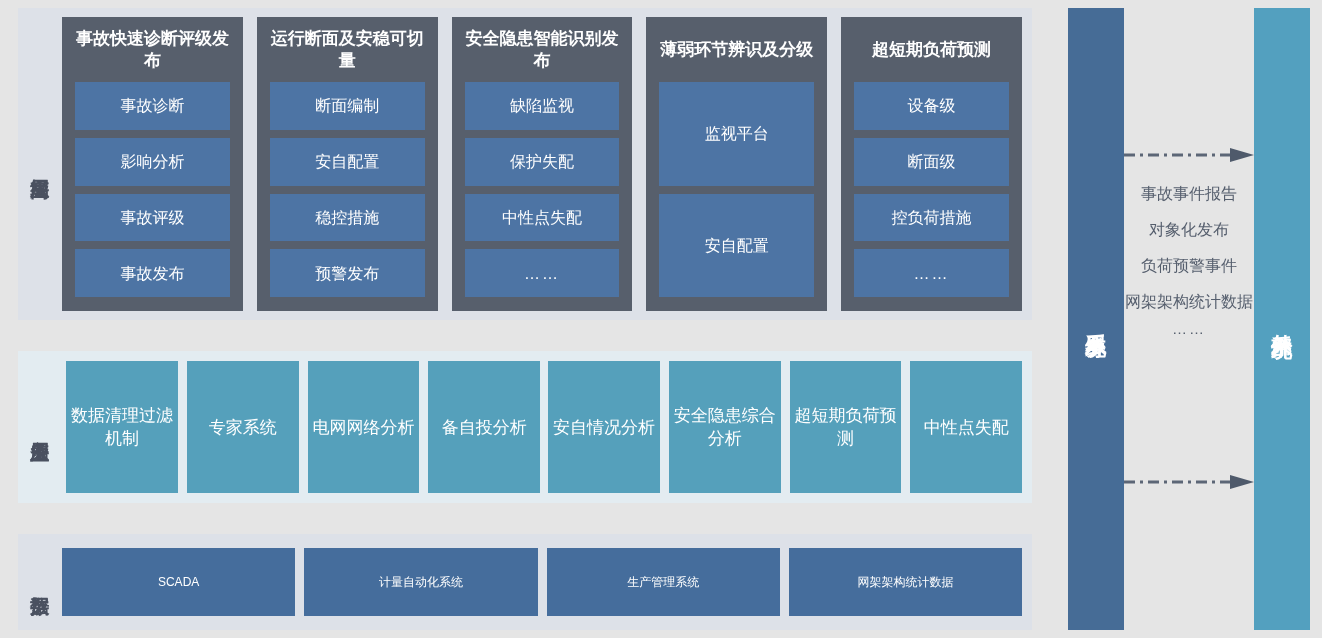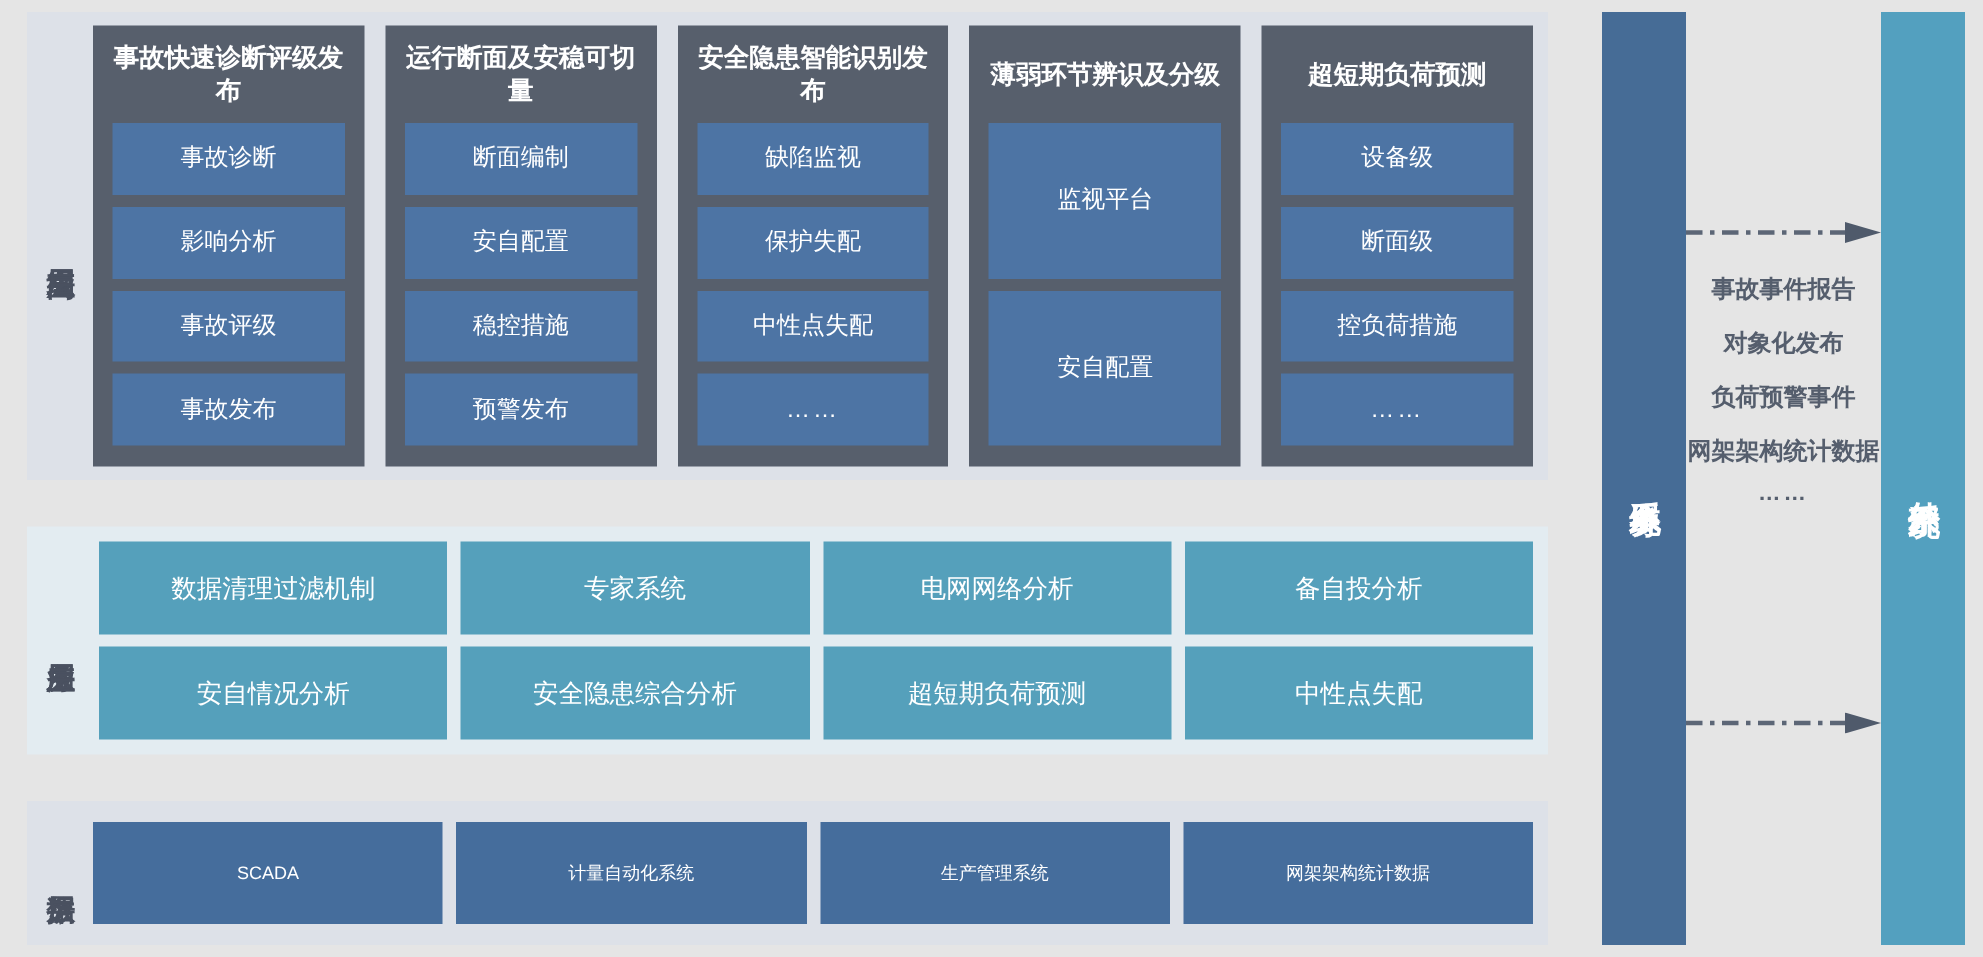--- a/index.html
+++ b/index.html
@@ -104,21 +104,21 @@
     text-align: center;
     line-height: 1.2;
     flex: 1 1 0;
   }
   .adv-item.tall { flex: 2.13 1 0; }
   .adv-item.dots { letter-spacing: 2px; }
 
   
   #layer-business .layer-body {
     padding: 10px 10px 10px 4px;
-    flex-direction: column;
+    flex-direction: row;
     gap: 8px;
     font-family: Liberation Serif, serif;
   }
   .biz-row {
     flex: 1 1 0;
     display: flex;
     gap: 9px;
   }
   .biz-item {
     flex: 1 1 0;
@@ -195,21 +195,21 @@
     position: absolute;
     left: 0; top: 176px; width: 130px;
     display: flex;
     flex-direction: column;
     align-items: center;
     gap: 16px;
   }
   .flow-label {
     color: #555e6d;
     font-size: 16px;
-    font-weight: bold;
+    font-weight: normal;
     line-height: 1.25;
     text-align: center;
     width: 100%;
   }
   .flow-label.dots {
     font-size: 15px;
     letter-spacing: 2px;
     margin-top: -8px;
   }
 </style>

